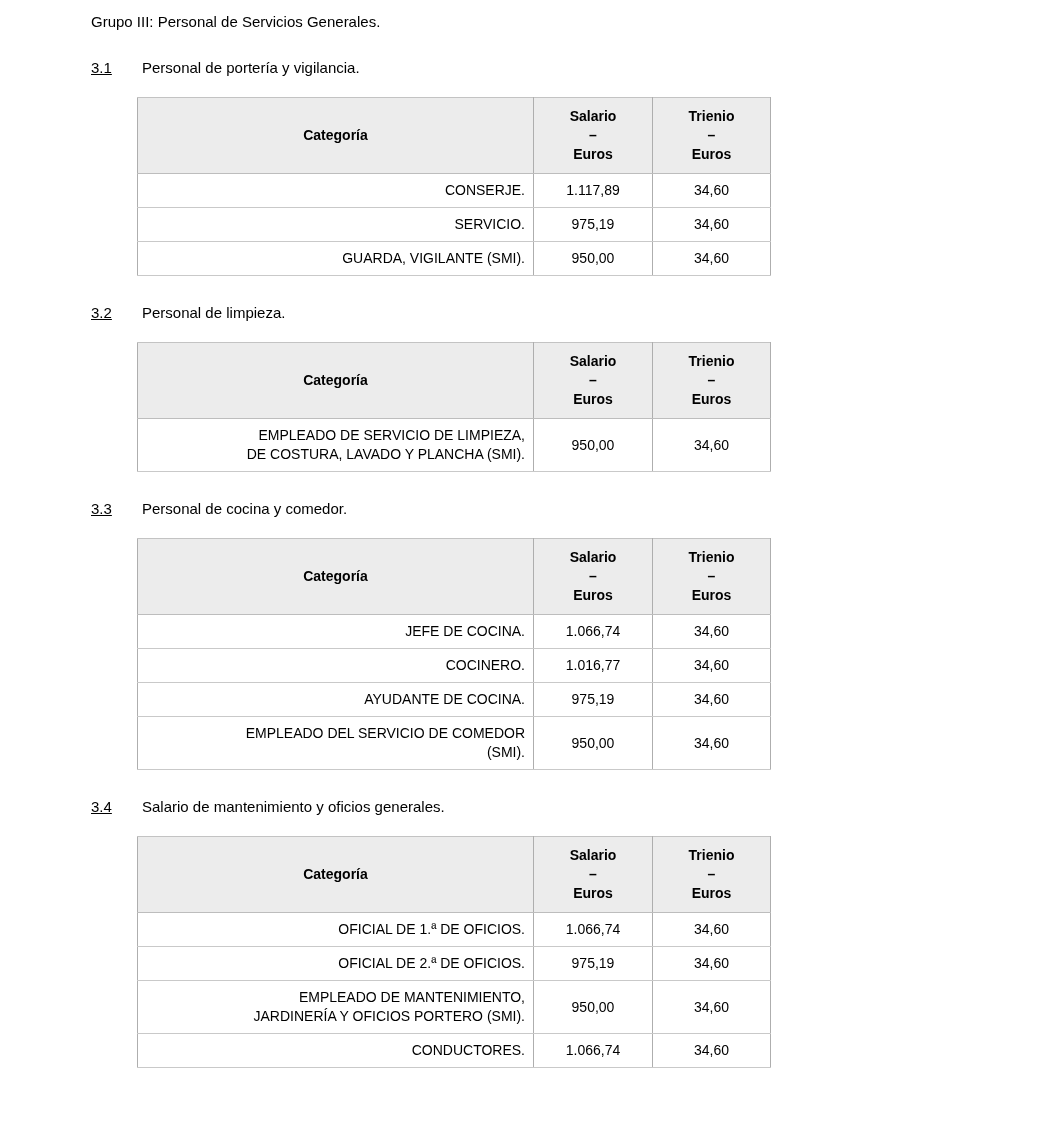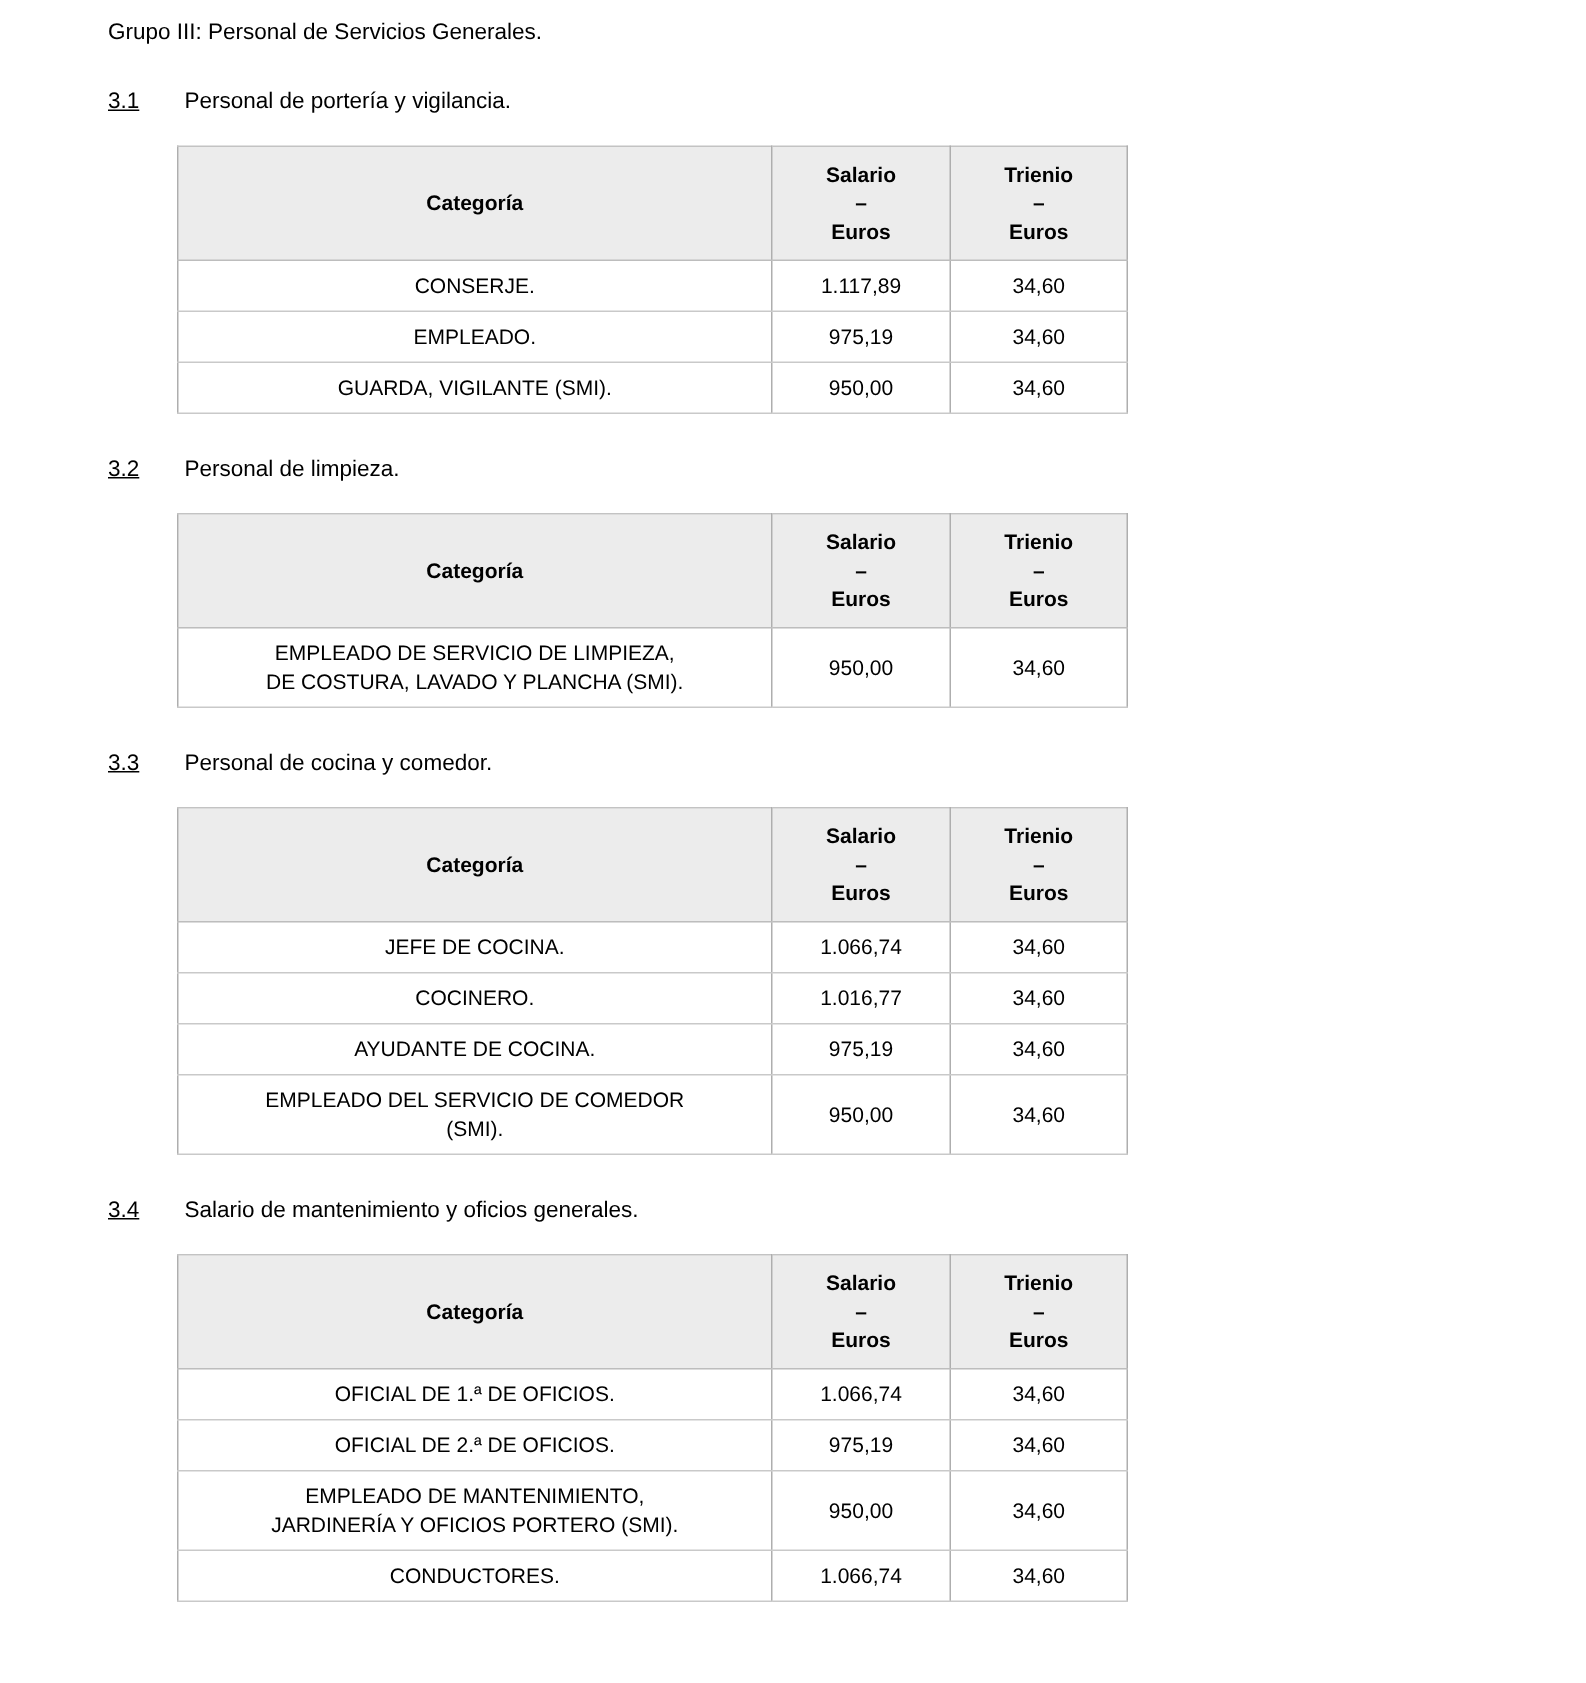--- a/index.html
+++ b/index.html
@@ -7,21 +7,21 @@
     background: #ffffff;
     font-family: "Liberation Sans", sans-serif;
     color: #000000;
   }
   body {
     width: 1057px;
     height: 1122px;
     overflow: hidden;
   }
   .page {
-    padding: 12px 0 0 72px;
+    padding: 12px 0 0 91px;
   }
   .doc-title {
     font-size: 15px;
     line-height: 19px;
     font-weight: normal;
   }
   .section-heading {
     margin-top: 27px;
     font-size: 15px;
     line-height: 19px;
@@ -55,21 +55,21 @@
     font-weight: bold;
     padding: 9px 8px;
     white-space: pre-line;
   }
   table.salary-table td {
     border-top: 1px solid #c9c9c9;
     border-bottom: 1px solid #c9c9c9;
     padding: 7px 8px;
     background: #ffffff;
   }
-  td.cell-cat { text-align: center; white-space: pre-line; }
+  td.cell-cat { text-align: right; white-space: pre-line; }
   td.cell-num { text-align: center; }
 </style>
 </head>
 <body>
 
 <div class="page">
 
   <div class="doc-title">Grupo III: Personal de Servicios Generales.</div>
 
   <section>
@@ -93,21 +93,21 @@
 Euros</th>
         </tr>
       </thead>
       <tbody>
         <tr>
           <td class="cell-cat">CONSERJE.</td>
           <td class="cell-num">1.117,89</td>
           <td class="cell-num">34,60</td>
         </tr>
         <tr>
-          <td class="cell-cat">EMPLEADO.</td>
+          <td class="cell-cat">SERVICIO.</td>
           <td class="cell-num">975,19</td>
           <td class="cell-num">34,60</td>
         </tr>
         <tr>
           <td class="cell-cat">GUARDA, VIGILANTE (SMI).</td>
           <td class="cell-num">950,00</td>
           <td class="cell-num">34,60</td>
         </tr>
       </tbody>
     </table>

